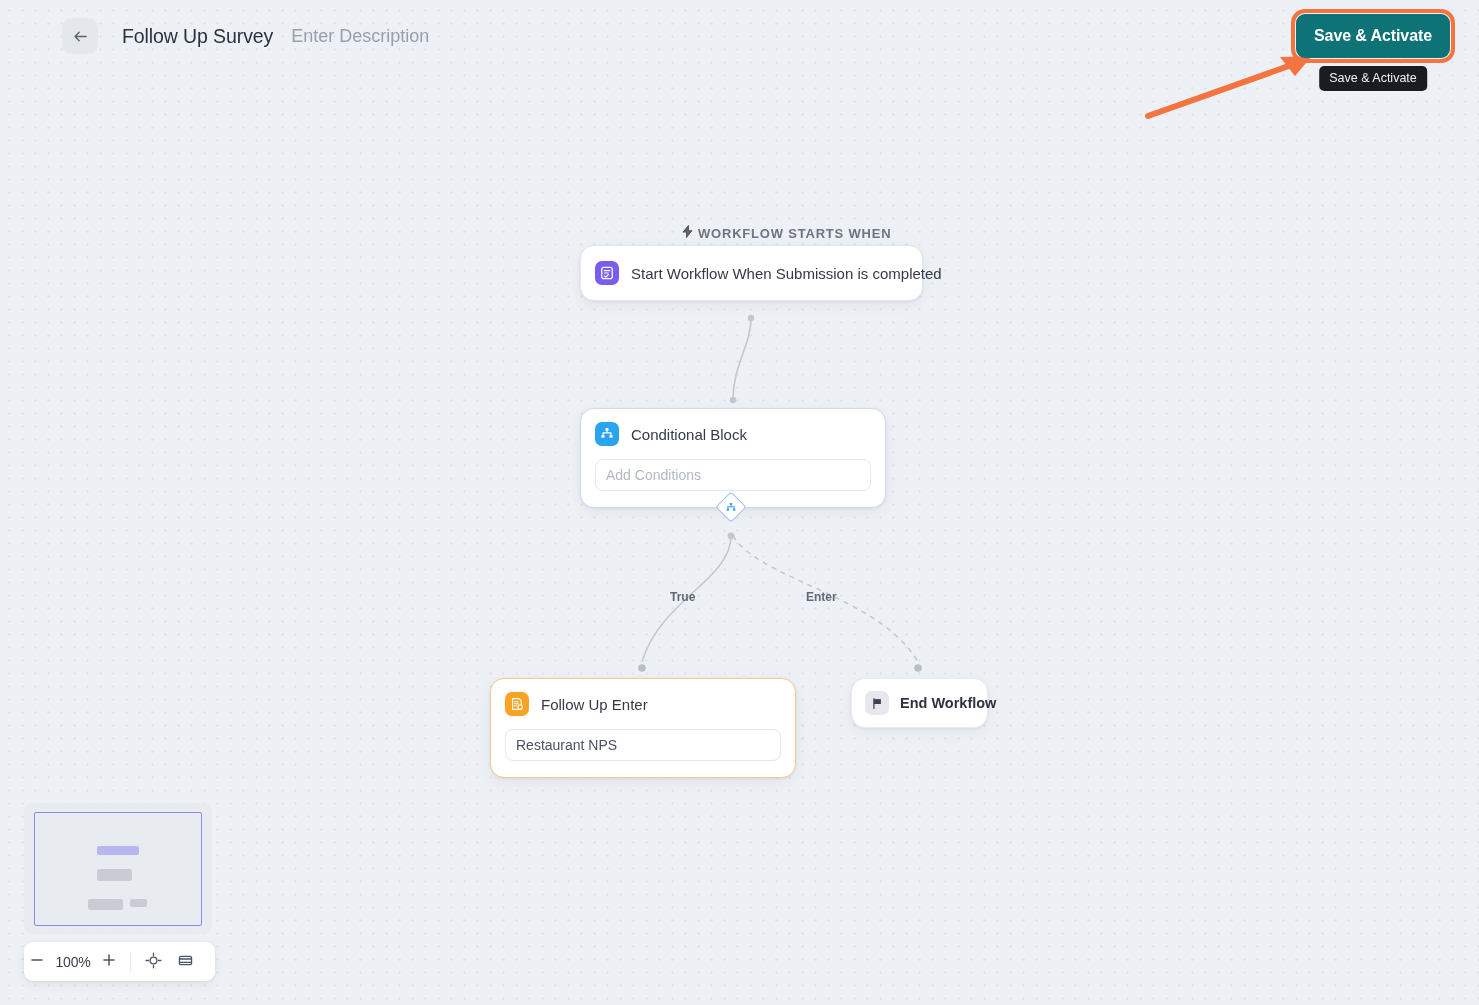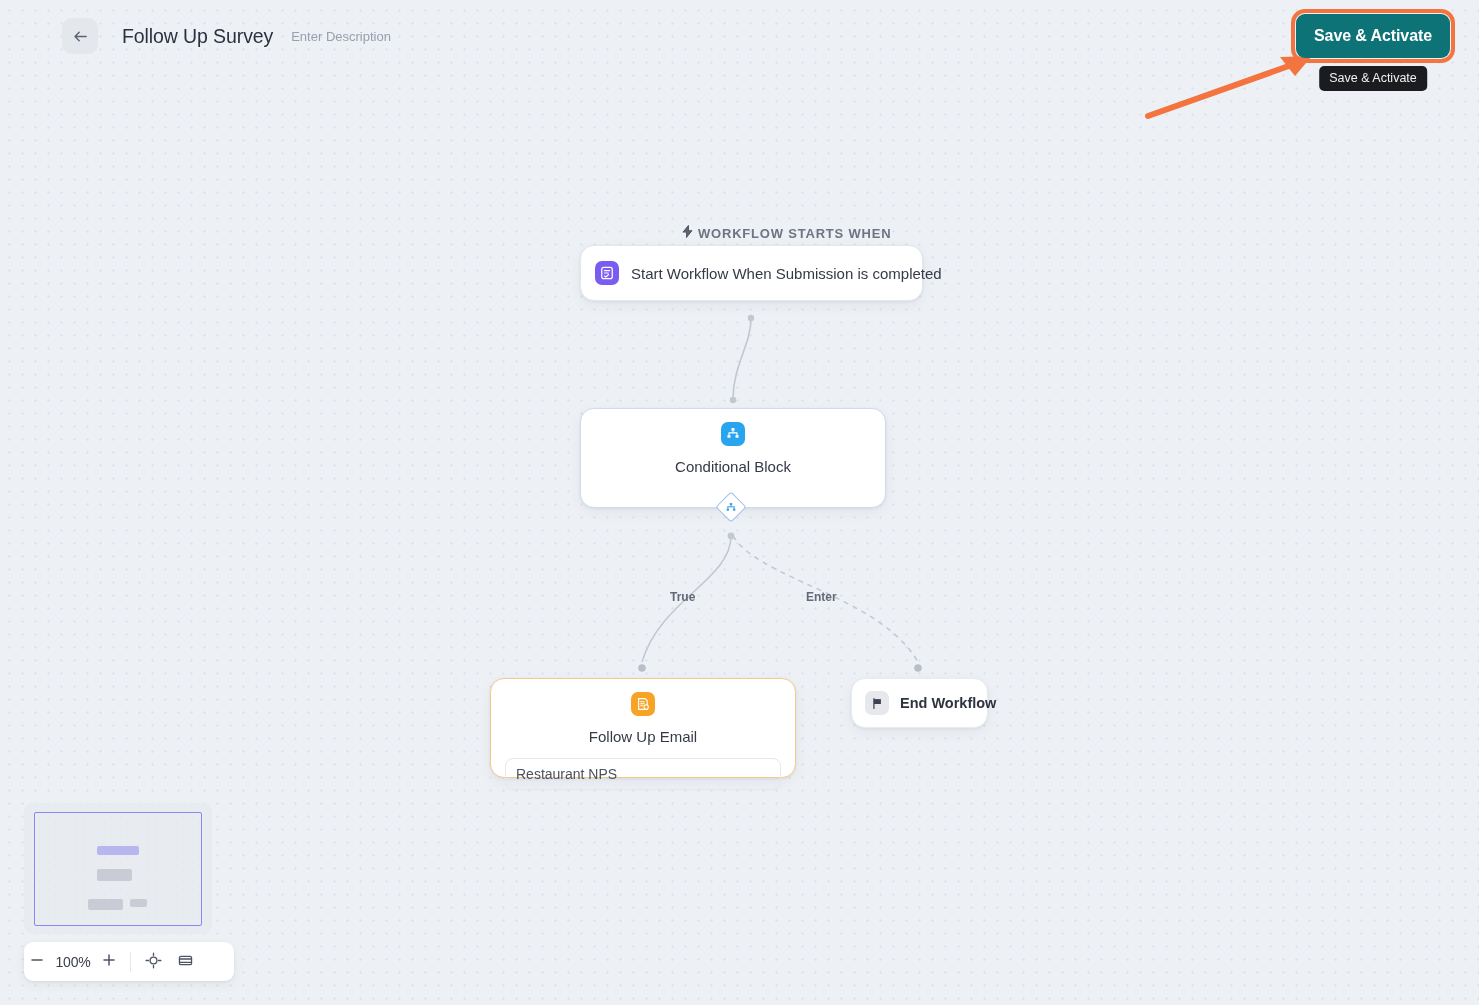--- a/index.html
+++ b/index.html
@@ -36,21 +36,21 @@
   .back-btn svg { display:block; }
   .title {
     margin-left: 24px;
     font-size: 19.5px;
     color: #2c3140;
     letter-spacing: -0.1px;
     white-space: nowrap;
   }
   .desc {
     margin-left: 18px;
-    font-size: 13px;
+    font-size: 18px;
     color: #98a0ae;
     white-space: nowrap;
     cursor: text;
     text-align: right;
   }
 
   
   .save-wrap {
     position: absolute; top: 14px; right: 29px;
     z-index: 40;
@@ -131,21 +131,21 @@
   .ico.blue   { background: #29a4ef; }
   .ico.orange { background: #f7a325; }
   .ico.grey   { background: #e6e8ed; }
 
   
   .node-cond {
     left: 580px; top: 408px; width: 306px; height: 100px;
     border: 1px solid #cfdcf0;
     padding: 13px 14px 0 14px;
   }
-  .cond-head { display: flex; align-items: center; gap: 12px; flex-direction: column; }
+  .cond-head { display: flex; align-items: center; gap: 12px; }
   .cond-head .nm { font-size: 15px; color: #343a47; }
   .field {
     margin-top: 13px;
     height: 32px;
     border: 1px solid #e4e7ec;
     border-radius: 8px;
     display: flex; align-items: center;
     padding: 0 10px;
     font-size: 14px;
     background: transparent;
@@ -205,21 +205,21 @@
     background-image: radial-gradient(circle, #dcdfe6 0.7px, transparent 0.8px);
     background-size: 9px 9px;
   }
   .mm-node { position: absolute; border-radius: 2px; background: #c9ccd4; }
   .mm-node.accent { background: #b8b6ef; }
 
   
   .zoombar {
     position: absolute;
     left: 24px; top: 942px;
-    width: 210px; height: 39px;
+    width: 191px; height: 39px;
     background: #ffffff;
     border-radius: 9px;
     box-shadow: 0 1px 3px rgba(24,39,75,0.07), 0 4px 12px rgba(24,39,75,0.05);
     display: flex; align-items: center;
   }
   .zb-btn {
     background: none; border: none; cursor: pointer;
     display: flex; align-items: center; justify-content: center;
     color: #535b6b;
   }
@@ -279,20 +279,21 @@
       <span class="ico blue">
         <svg width="14" height="14" viewBox="0 0 16 16" fill="none">
           <rect x="6.2" y="1" width="3.6" height="3.4" rx="1" fill="#ffffff"></rect>
           <path d="M8 4.4v2.3M3.4 6.7h9.2M3.4 6.7v2.2M12.6 6.7v2.2" stroke="#ffffff" stroke-width="1.3" stroke-linecap="round"></path>
           <rect x="1.6" y="9" width="3.6" height="3.4" rx="1" fill="#ffffff"></rect>
           <rect x="10.8" y="9" width="3.6" height="3.4" rx="1" fill="#ffffff"></rect>
         </svg>
       </span>
       <span class="nm">Conditional Block</span>
     </div>
+    <div class="field placeholder">Add Conditions</div>
   </div>
 
   <div class="diamond">
     <span>
       <svg width="11" height="11" viewBox="0 0 16 16" fill="none">
         <rect x="6.2" y="1" width="3.6" height="3.4" rx="1" fill="#3a9ee8"></rect>
         <path d="M8 4.4v2.3M3.4 6.7h9.2M3.4 6.7v2.2M12.6 6.7v2.2" stroke="#3a9ee8" stroke-width="1.4" stroke-linecap="round"></path>
         <rect x="1.6" y="9" width="3.6" height="3.4" rx="1" fill="#3a9ee8"></rect>
         <rect x="10.8" y="9" width="3.6" height="3.4" rx="1" fill="#3a9ee8"></rect>
       </svg>
@@ -304,21 +305,21 @@
 
   <div class="node node-email">
     <div class="cond-head">
       <span class="ico orange">
         <svg width="14" height="14" viewBox="0 0 16 16" fill="none">
           <path d="M3 1.8h7.4l2.4 2.4v9.9H3z" stroke="#ffffff" stroke-width="1.35" stroke-linejoin="round"></path>
           <path d="M5.3 5.4h4M5.3 7.8h4.2M5.3 10.1h2.4" stroke="#ffffff" stroke-width="1.2" stroke-linecap="round"></path>
           <circle cx="11.6" cy="11.4" r="2.5" fill="#f7a325" stroke="#ffffff" stroke-width="1.2"></circle>
         </svg>
       </span>
-      <span class="nm">Follow Up Email</span>
+      <span class="nm">Follow Up Enter</span>
     </div>
     <div class="field filled">Restaurant NPS</div>
   </div>
 
   <div class="node node-end">
     <span class="ico grey">
       <svg width="13" height="13" viewBox="0 0 16 16" fill="none">
         <path d="M3.6 2v12" stroke="#3b4150" stroke-width="1.5" stroke-linecap="round"></path>
         <path d="M3.6 2.6h8.6v6H3.6z" fill="#3b4150"></path>
       </svg>

